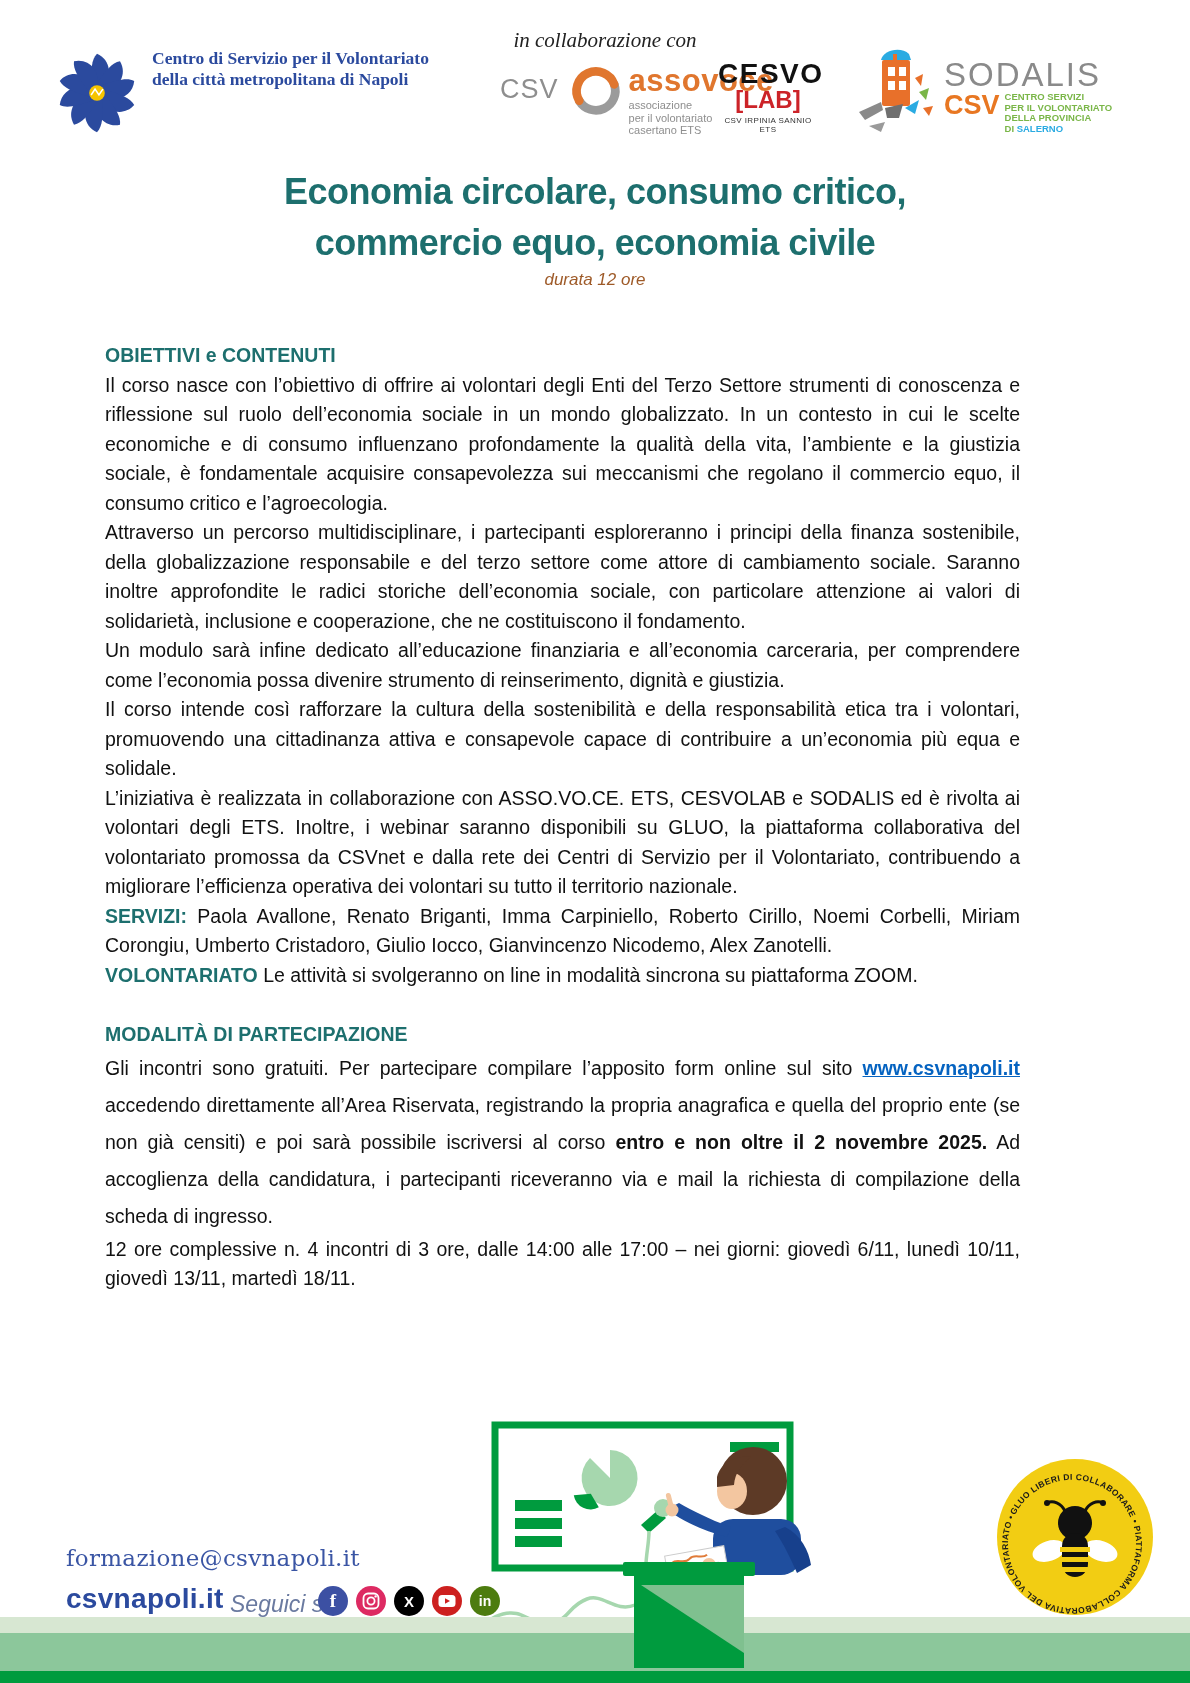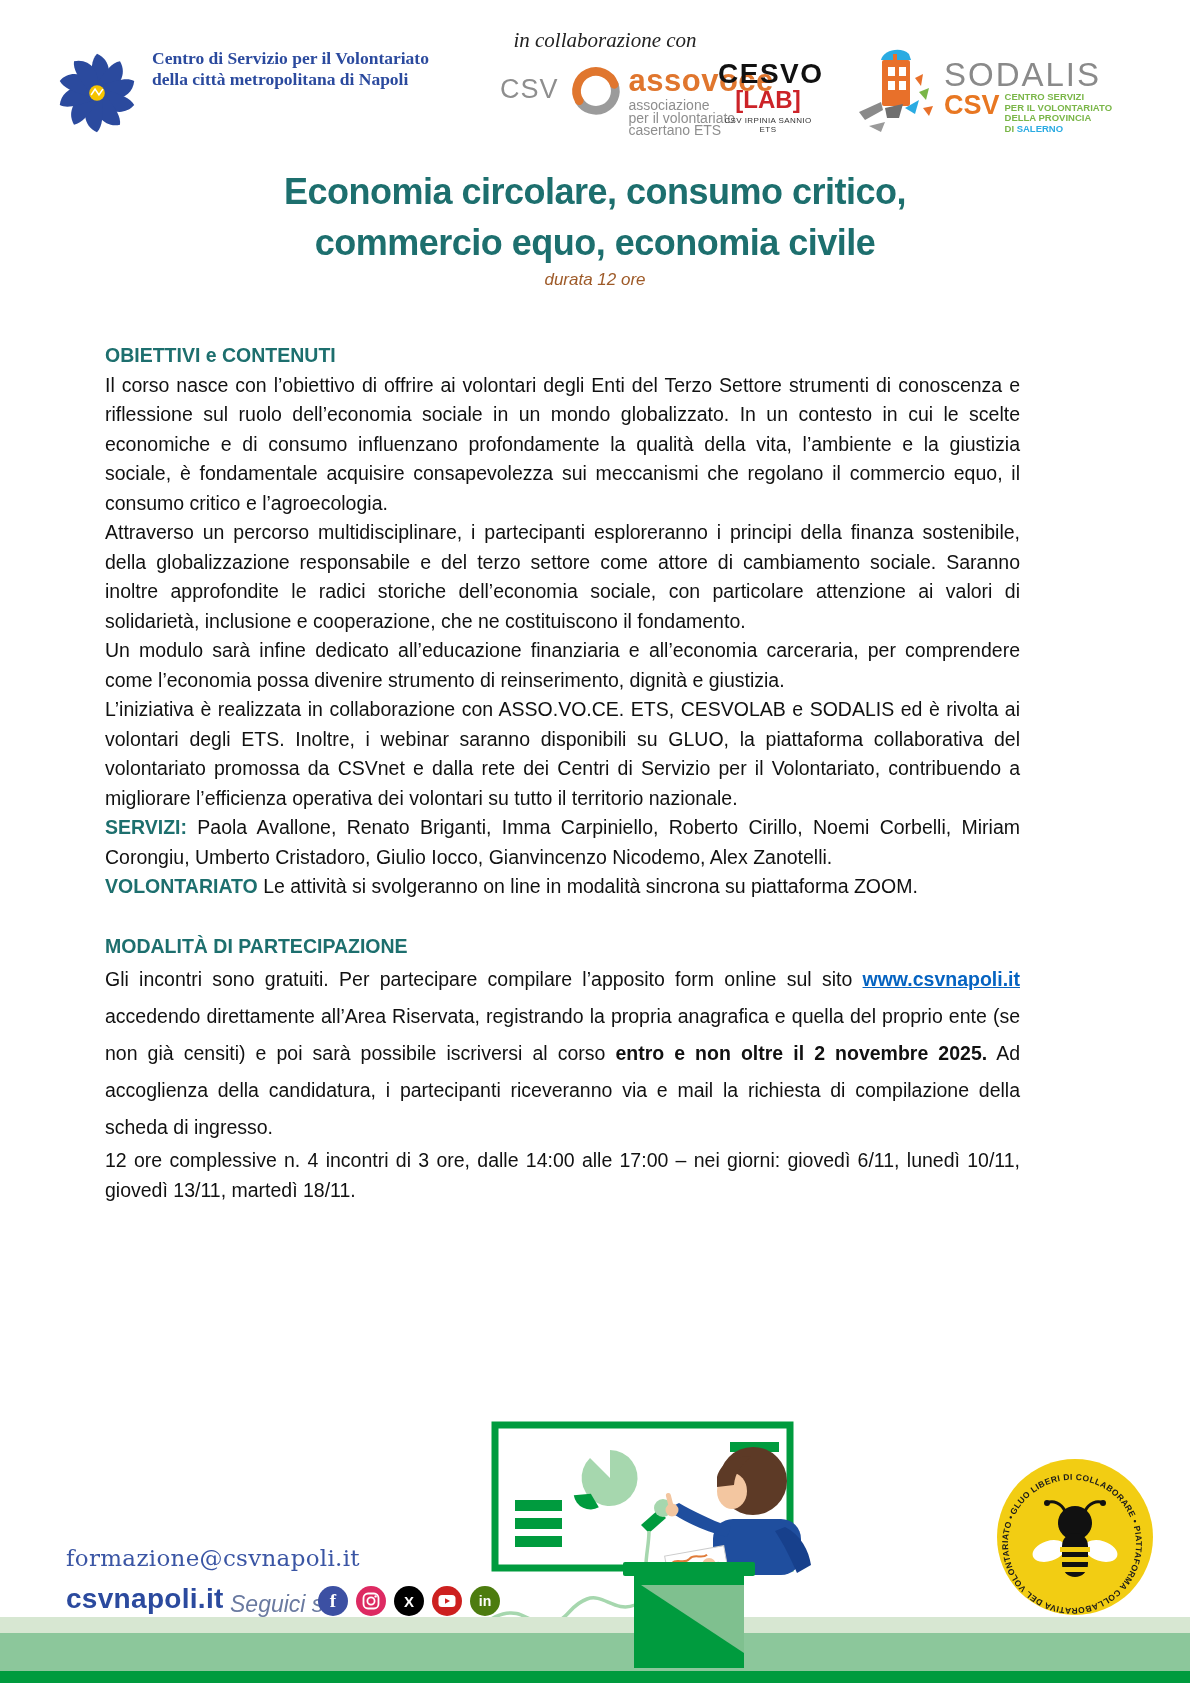--- a/index.html
+++ b/index.html
@@ -13,21 +13,21 @@
   .csvn-text{font-family:"Liberation Serif", serif;color:#2b4a9e;}
   .csvn-brand{font-size:44px;font-weight:bold;line-height:46px;letter-spacing:-1px;}
   .csvn-brand .ets{font-size:19px;font-weight:bold;letter-spacing:1px;}
   .csvn-tag{font-size:17.5px;font-weight:bold;line-height:21px;}
   .collab{position:absolute;left:455px;top:28px;width:300px;text-align:center;
     font-family:"Liberation Serif", serif;font-style:italic;font-size:21px;color:#222;}
   .assovoce{position:absolute;left:500px;top:58px;display:flex;align-items:flex-start;}
   .assovoce .csv{font-size:27px;color:#8e8e8e;margin-top:16px;letter-spacing:1px;}
   .assovoce .mark{margin:2px 2px 0 6px;}
   .assovoce .name{font-size:31px;font-weight:bold;color:#e0762e;letter-spacing:0.5px;line-height:30px;margin-top:8px;}
-  .assovoce .sub{font-size:14px;color:#8e8e8e;line-height:12.5px;margin-top:3px;}
+  .assovoce .sub{font-size:11px;color:#8e8e8e;line-height:12.5px;margin-top:3px;}
   .cesvolab{position:absolute;left:718px;top:60px;width:100px;text-align:center;}
   .cesvolab .top{font-size:28px;font-weight:bold;color:#111;letter-spacing:1.5px;line-height:28px;}
   .cesvolab .lab{font-size:24px;font-weight:bold;color:#cc2328;line-height:24px;}
   .cesvolab .sub{font-size:8px;color:#333;letter-spacing:0.4px;margin-top:4px;}
   .sodalis{position:absolute;left:856px;top:44px;display:flex;}
   .sodalis .s-text{margin-left:6px;}
   .sodalis .s-name{font-size:33px;color:#8a8a8a;letter-spacing:2px;line-height:34px;margin-top:14px;}
   .sodalis .s-row{display:flex;align-items:flex-start;}
   .sodalis .s-csv{font-size:27px;font-weight:bold;color:#e87722;line-height:26px;margin-right:5px;}
   .sodalis .s-sub{font-size:9.5px;font-weight:bold;color:#7ab648;line-height:10.5px;}
@@ -152,20 +152,21 @@
   <div>Economia circolare, consumo critico,</div>
   <div>commercio equo, economia civile</div>
 </div>
 <div class="duration">durata 12 ore</div>
 
 <div class="content">
   <div class="h-teal">OBIETTIVI e CONTENUTI</div>
   <p>Il corso nasce con l’obiettivo di offrire ai volontari degli Enti del Terzo Settore strumenti di conoscenza e riflessione sul ruolo dell’economia sociale in un mondo globalizzato. In un contesto in cui le scelte economiche e di consumo influenzano profondamente la qualità della vita, l’ambiente e la giustizia sociale, è fondamentale acquisire consapevolezza sui meccanismi che regolano il commercio equo, il consumo critico e l’agroecologia.</p>
   <p>Attraverso un percorso multidisciplinare, i partecipanti esploreranno i principi della finanza sostenibile, della globalizzazione responsabile e del terzo settore come attore di cambiamento sociale. Saranno inoltre approfondite le radici storiche dell’economia sociale, con particolare attenzione ai valori di solidarietà, inclusione e cooperazione, che ne costituiscono il fondamento.</p>
   <p>Un modulo sarà infine dedicato all’educazione finanziaria e all’economia carceraria, per comprendere come l’economia possa divenire strumento di reinserimento, dignità e giustizia.</p>
+  <p>Il corso intende così rafforzare la cultura della sostenibilità e della responsabilità etica tra i volontari, promuovendo una cittadinanza attiva e consapevole capace di contribuire a un’economia più equa e solidale.</p>
   <p>L’iniziativa è realizzata in collaborazione con ASSO.VO.CE. ETS, CESVOLAB e SODALIS ed è rivolta ai volontari degli ETS. Inoltre, i webinar saranno disponibili su GLUO, la piattaforma collaborativa del volontariato promossa da CSVnet e dalla rete dei Centri di Servizio per il Volontariato, contribuendo a migliorare l’efficienza operativa dei volontari su tutto il territorio nazionale.</p>
 
   <p class="mt-lg"><span class="h-teal">SERVIZI:</span><span> Paola Avallone, Renato Briganti, Imma Carpiniello, Roberto Cirillo, Noemi Corbelli, Miriam Corongiu, Umberto Cristadoro, Giulio Iocco, Gianvincenzo Nicodemo, Alex Zanotelli.</span></p>
 
   <p class="mt-md"><span class="h-teal">VOLONTARIATO</span><span> Le attività si svolgeranno on line in modalità sincrona su piattaforma ZOOM.</span></p>
 
   <div class="h-teal mt-md">MODALITÀ DI PARTECIPAZIONE</div>
   <p class="loose"><span>Gli incontri sono gratuiti. Per partecipare compilare l’apposito form online sul sito </span><a class="link" href="#">www.csvnapoli.it</a><span> accedendo direttamente all’Area Riservata, registrando la propria anagrafica e quella del proprio ente (se non già censiti) e poi sarà possibile iscriversi al corso </span><span class="b">entro e non oltre il 2 novembre 2025.</span><span> Ad accoglienza della candidatura, i partecipanti riceveranno via e mail la richiesta di compilazione della scheda di ingresso.</span></p>
 
   <p>12 ore complessive n. 4 incontri di 3 ore, dalle 14:00 alle 17:00 – nei giorni: giovedì 6/11, lunedì 10/11, giovedì 13/11, martedì 18/11.</p>

